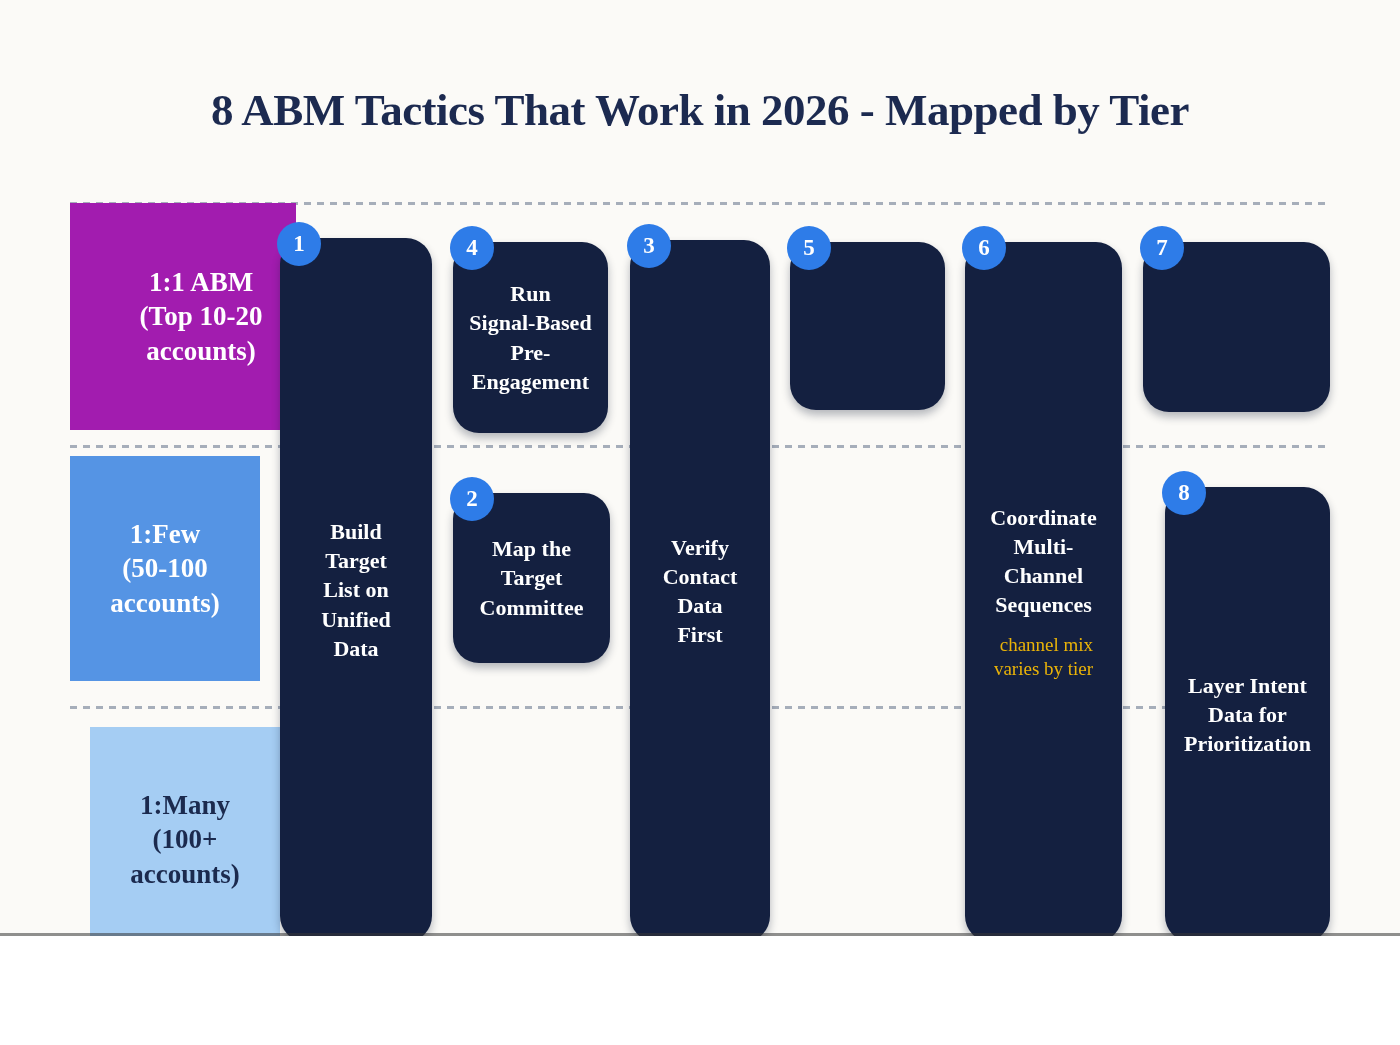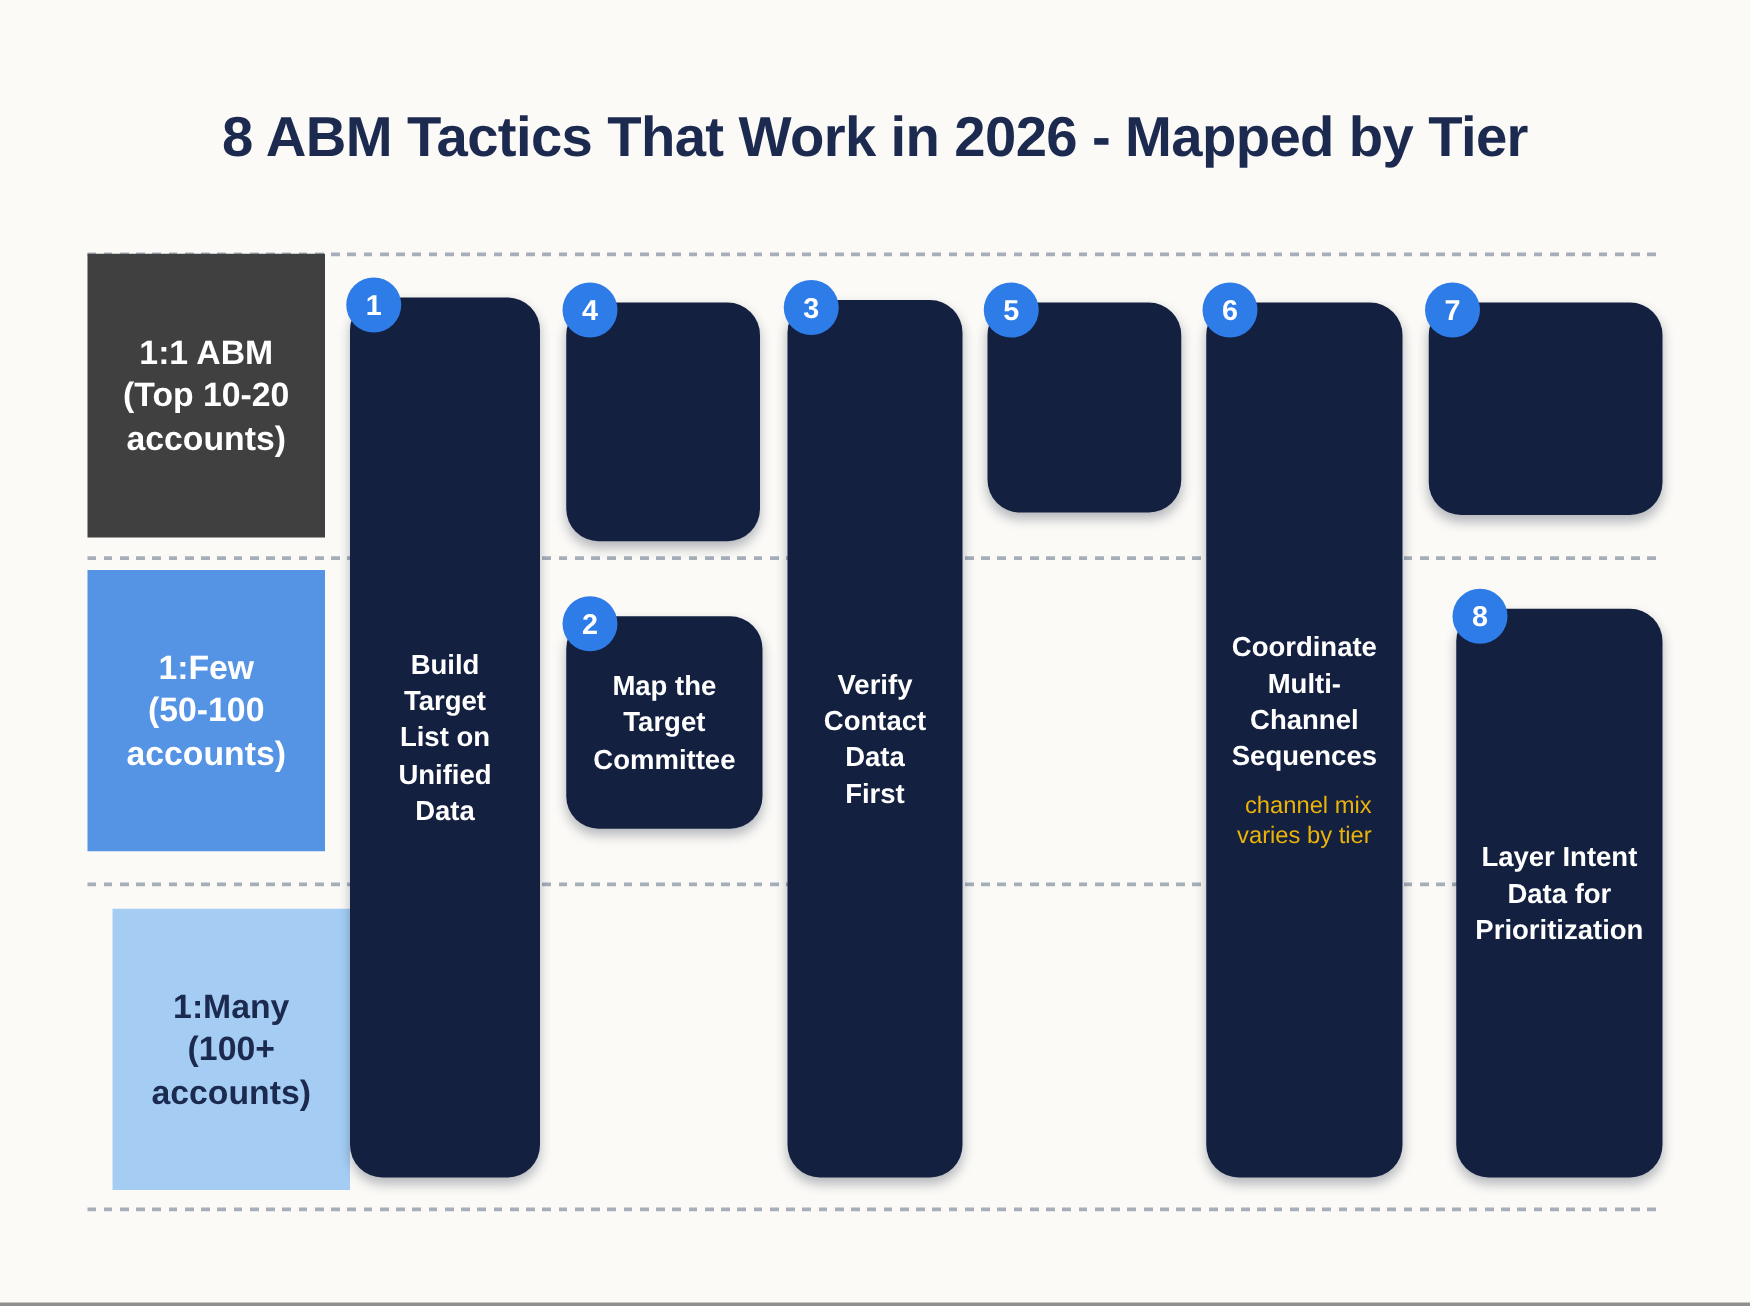--- a/index.html
+++ b/index.html
@@ -3,23 +3,24 @@
 <meta charset="utf-8">
 <style>
   html, body {
     margin: 0;
     padding: 0;
     font-family: "Liberation Sans", "DejaVu Sans", sans-serif;
   }
   .canvas {
     position: relative;
     width: 1400px;
-    height: 1045px;
+    height: 936px;
     background: #fbfaf7;
     overflow: hidden;
+    font-family: Liberation Serif, serif;
   }
   .page-title {
     position: absolute;
     left: 0;
     top: 84px;
     width: 100%;
     text-align: center;
     font-size: 45px;
     font-weight: 800;
     letter-spacing: -0.5px;
@@ -131,21 +132,21 @@
 
 <div class="canvas">
 
   <div class="page-title">8 ABM Tactics That Work in 2026 - Mapped by Tier</div>
 
   <div class="divider d1"></div>
   <div class="divider d2"></div>
   <div class="divider d3"></div>
   <div class="divider d4"></div>
 
-  <div class="tier t1" style="background: #404040;">
+  <div class="tier t1" style="background: #a21caf; padding-left: 36px;">
     <div class="tier-label">1:1 ABM
 (Top 10-20
 accounts)</div>
   </div>
   <div class="tier t2" style="background: rgb(85, 148, 228);">
     <div class="tier-label">1:Few
 (50-100
 accounts)</div>
   </div>
   <div class="tier t3" style="background: rgb(165, 205, 243); margin-left: 20px;">
@@ -173,20 +174,24 @@
   <div class="card c3">
     <div class="badge">3</div>
     <div class="card-label">Verify
 Contact
 Data
 First</div>
   </div>
 
   <div class="card c4">
     <div class="badge">4</div>
+    <div class="card-label">Run
+Signal-Based
+Pre-
+Engagement</div>
   </div>
 
   <div class="card c5">
     <div class="badge">5</div>
   </div>
 
   <div class="card c6">
     <div class="badge">6</div>
     <div class="card-label">Coordinate
 Multi-

